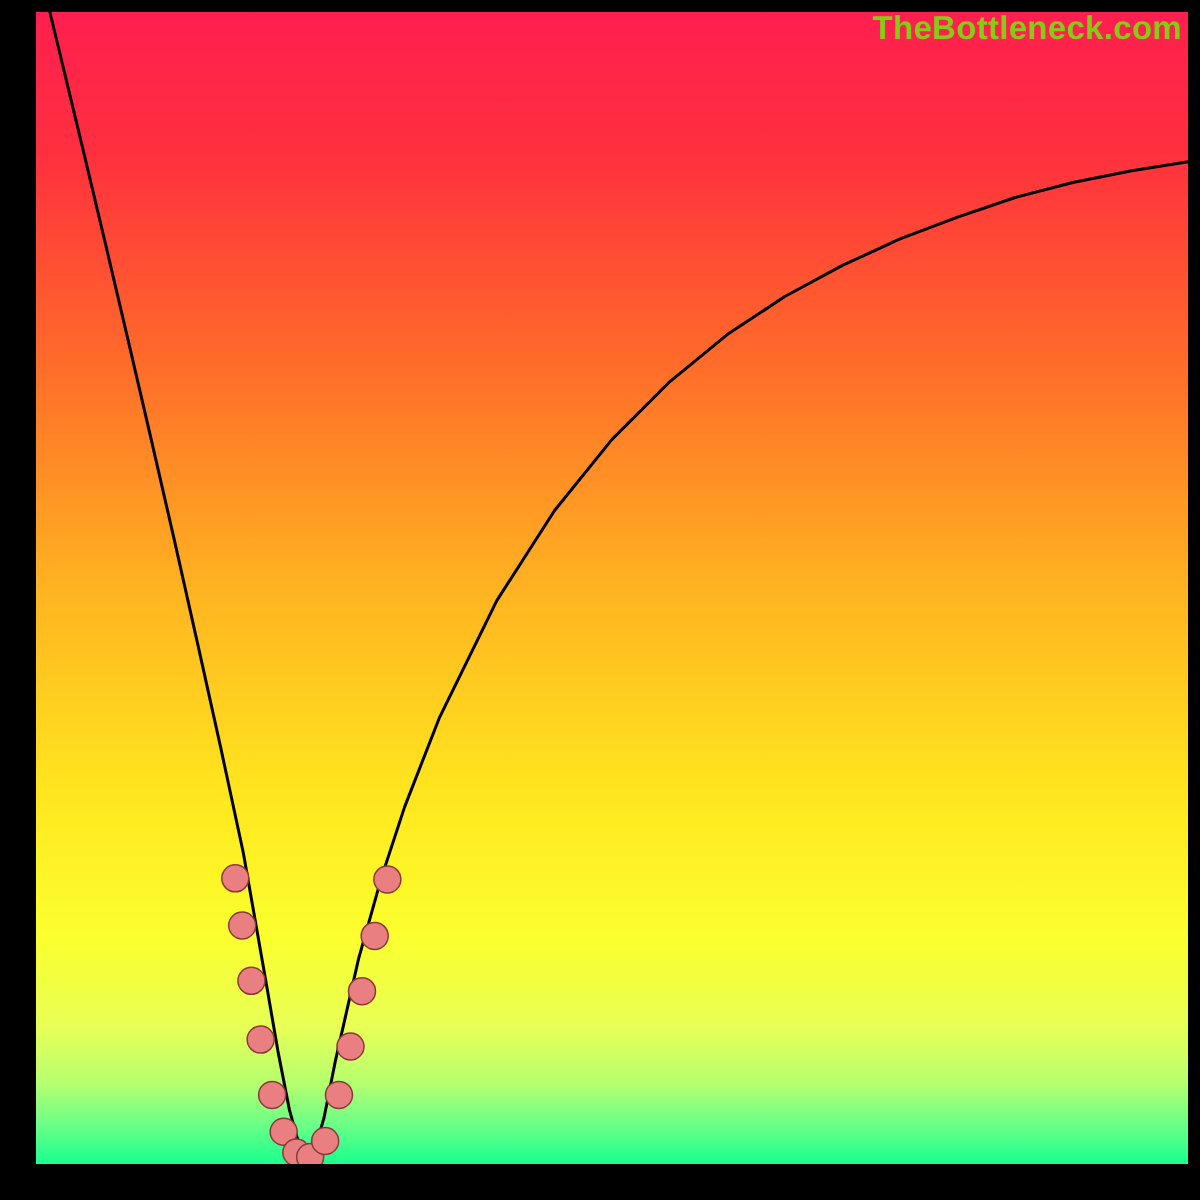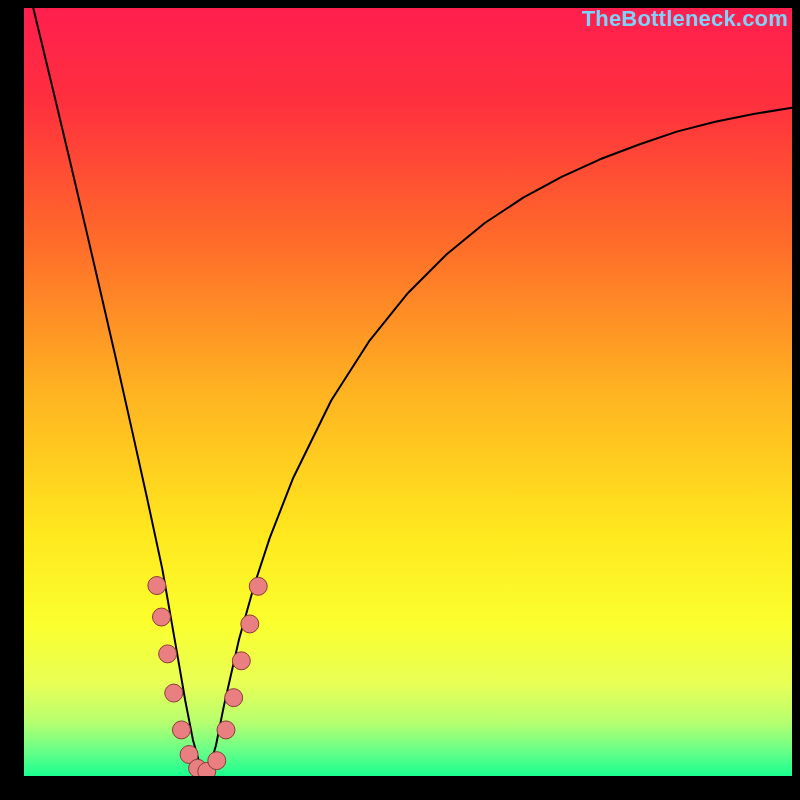--- a/index.html
+++ b/index.html
@@ -63,14 +63,14 @@
           <circle cx="182.78" cy="763.39" r="9" fill="#e97f80" stroke="#8a3a3a" stroke-width="1"></circle>
           <circle cx="192.77" cy="752.64" r="9" fill="#e97f80" stroke="#8a3a3a" stroke-width="1"></circle>
           <circle cx="201.98" cy="721.92" r="9" fill="#e97f80" stroke="#8a3a3a" stroke-width="1"></circle>
           <circle cx="209.66" cy="689.66" r="9" fill="#e97f80" stroke="#8a3a3a" stroke-width="1"></circle>
           <circle cx="217.34" cy="652.80" r="9" fill="#e97f80" stroke="#8a3a3a" stroke-width="1"></circle>
           <circle cx="225.79" cy="615.94" r="9" fill="#e97f80" stroke="#8a3a3a" stroke-width="1"></circle>
           <circle cx="234.24" cy="578.30" r="9" fill="#e97f80" stroke="#8a3a3a" stroke-width="1"></circle>
         </g>
       </svg>
     </div>
-  <div class="watermark" id="wm" style="color: #7dd3fc; font-size: 22px; right: 12px; top: 6px;">TheBottleneck.com</div>
+  <div class="watermark" id="wm" style="color: #84cc16; font-size: 22px; right: 12px; top: 6px;">TheBottleneck.com</div>
 </div>
 
 </body></html>

